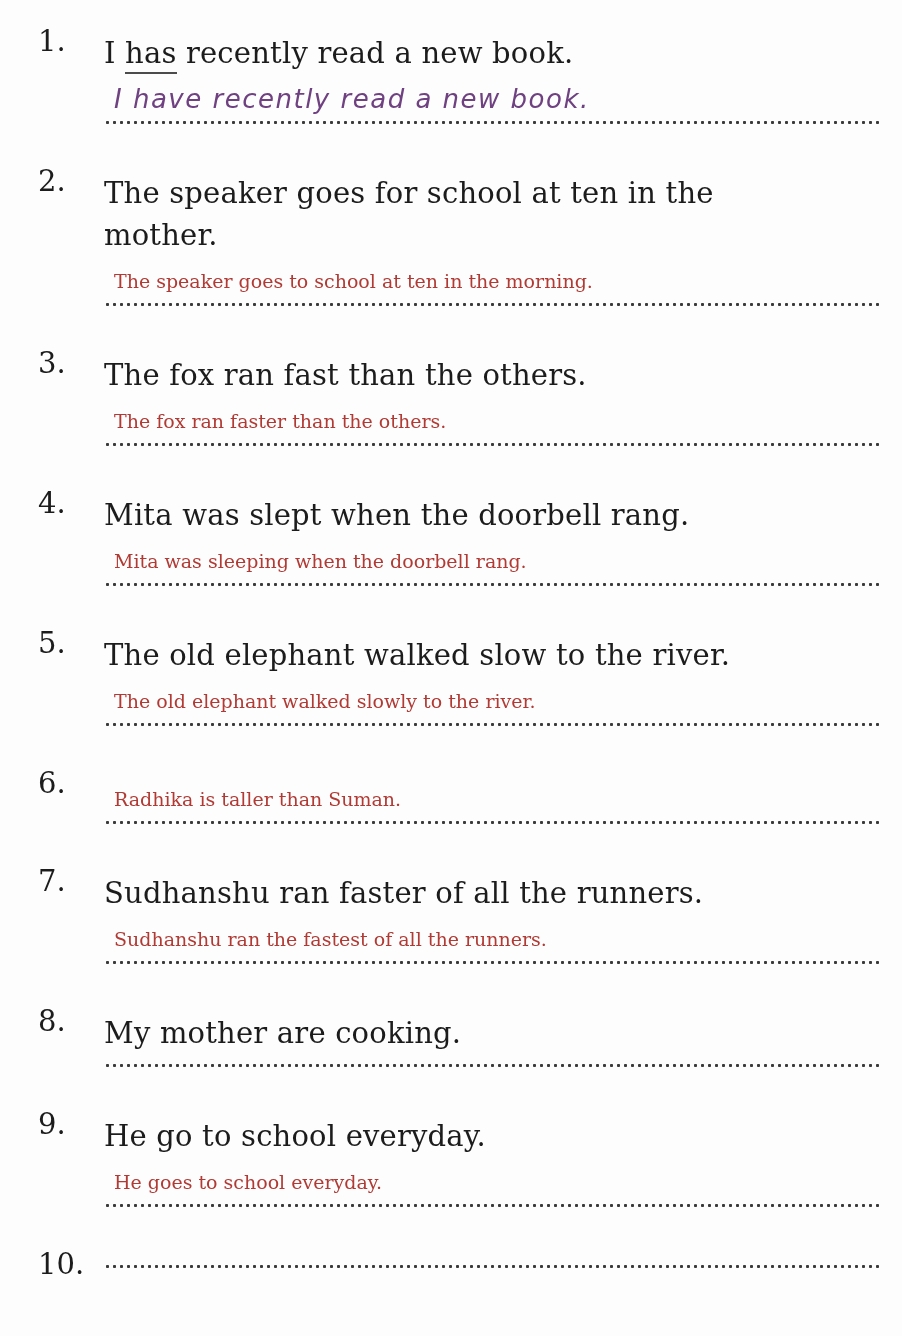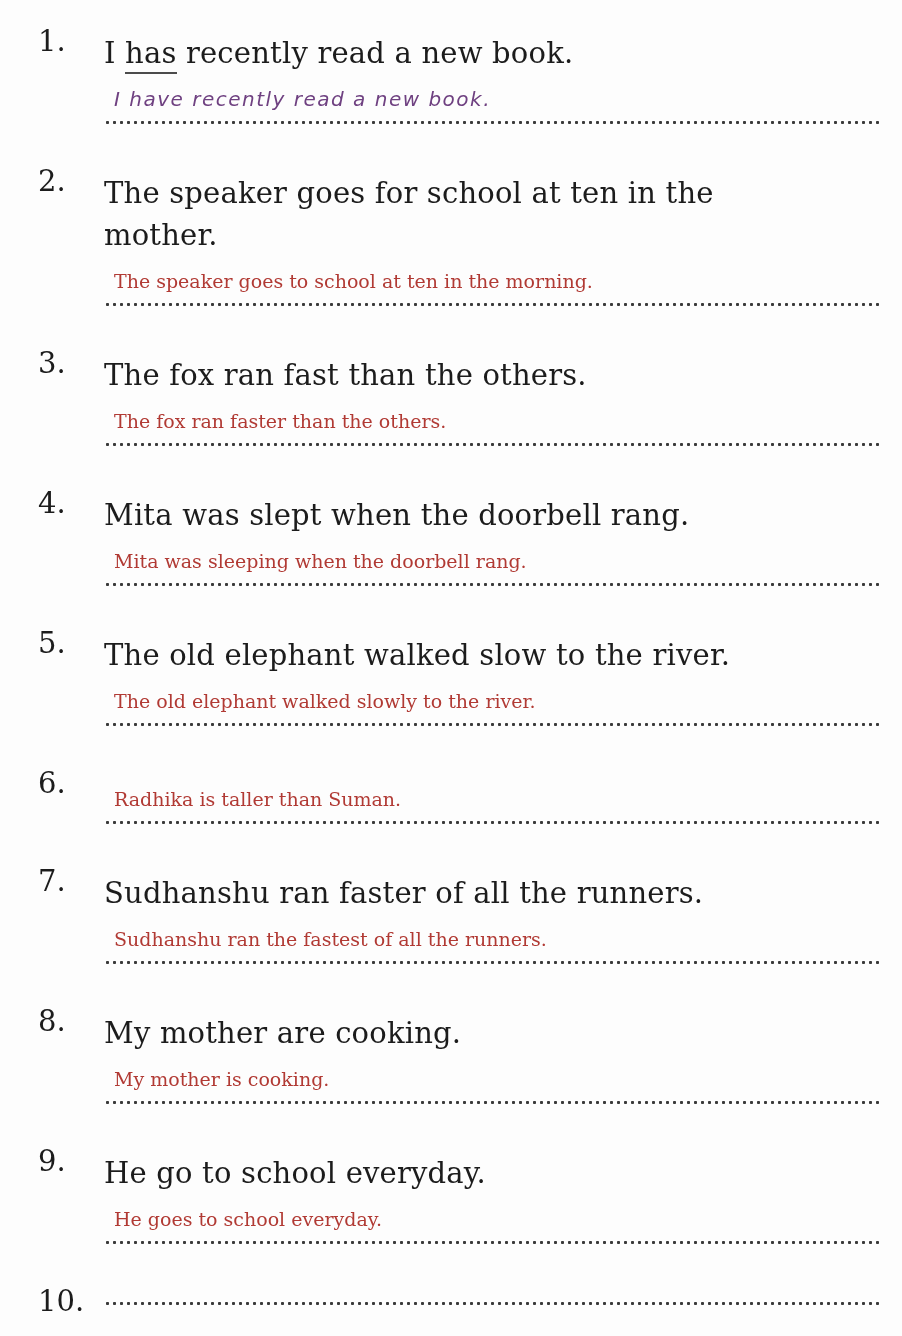--- a/index.html
+++ b/index.html
@@ -54,21 +54,21 @@
     padding:0 0 4px 10px;
     white-space:nowrap;
   }
   .answer.red{
     color:var(--red);
   }
   .answer.hand{
     color:var(--purple);
     font-family:"DejaVu Sans","Liberation Sans",sans-serif;
     font-style:italic;
-    font-size:20px;
+    font-size:26px;
     letter-spacing:1.5px;
   }
   .dotline{
     height:5px;
     background-image:radial-gradient(circle,var(--dots) 1.3px,transparent 1.9px);
     background-size:7px 5px;
     background-repeat:repeat-x;
     background-position:left bottom;
   }
 </style>
@@ -165,21 +165,20 @@
     </div>
   </div>
 
   <div class="item">
     <div class="num">8.</div>
     <div class="content">
       <div class="sentence">
           <div><span>My mother are cooking.</span></div>
         </div>
       <div class="answer-row">
-        <span class="answer red">My mother is cooking.</span>
         <div class="dotline"></div>
       </div>
     </div>
   </div>
 
   <div class="item">
     <div class="num">9.</div>
     <div class="content">
       <div class="sentence">
           <div><span>He go to school everyday.</span></div>

